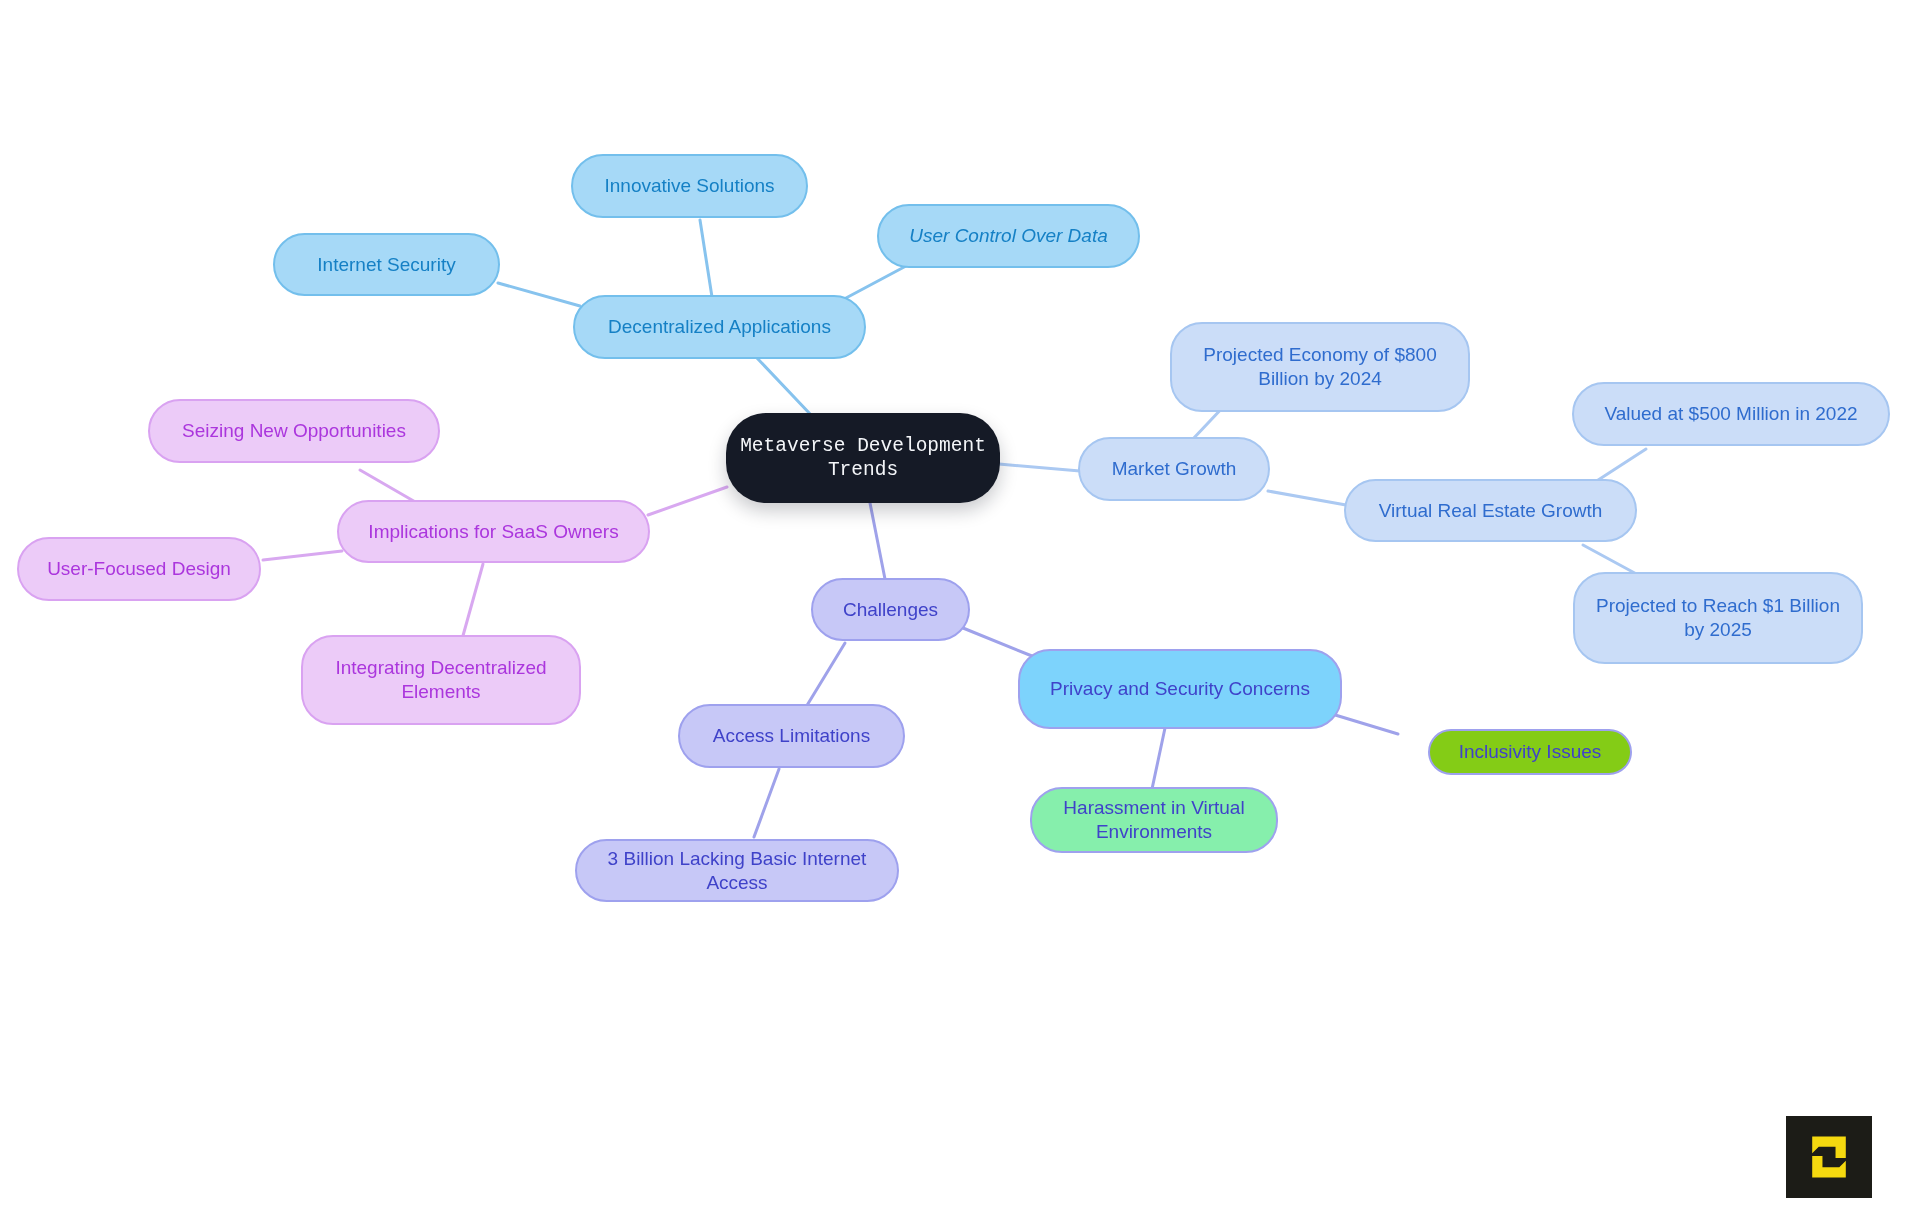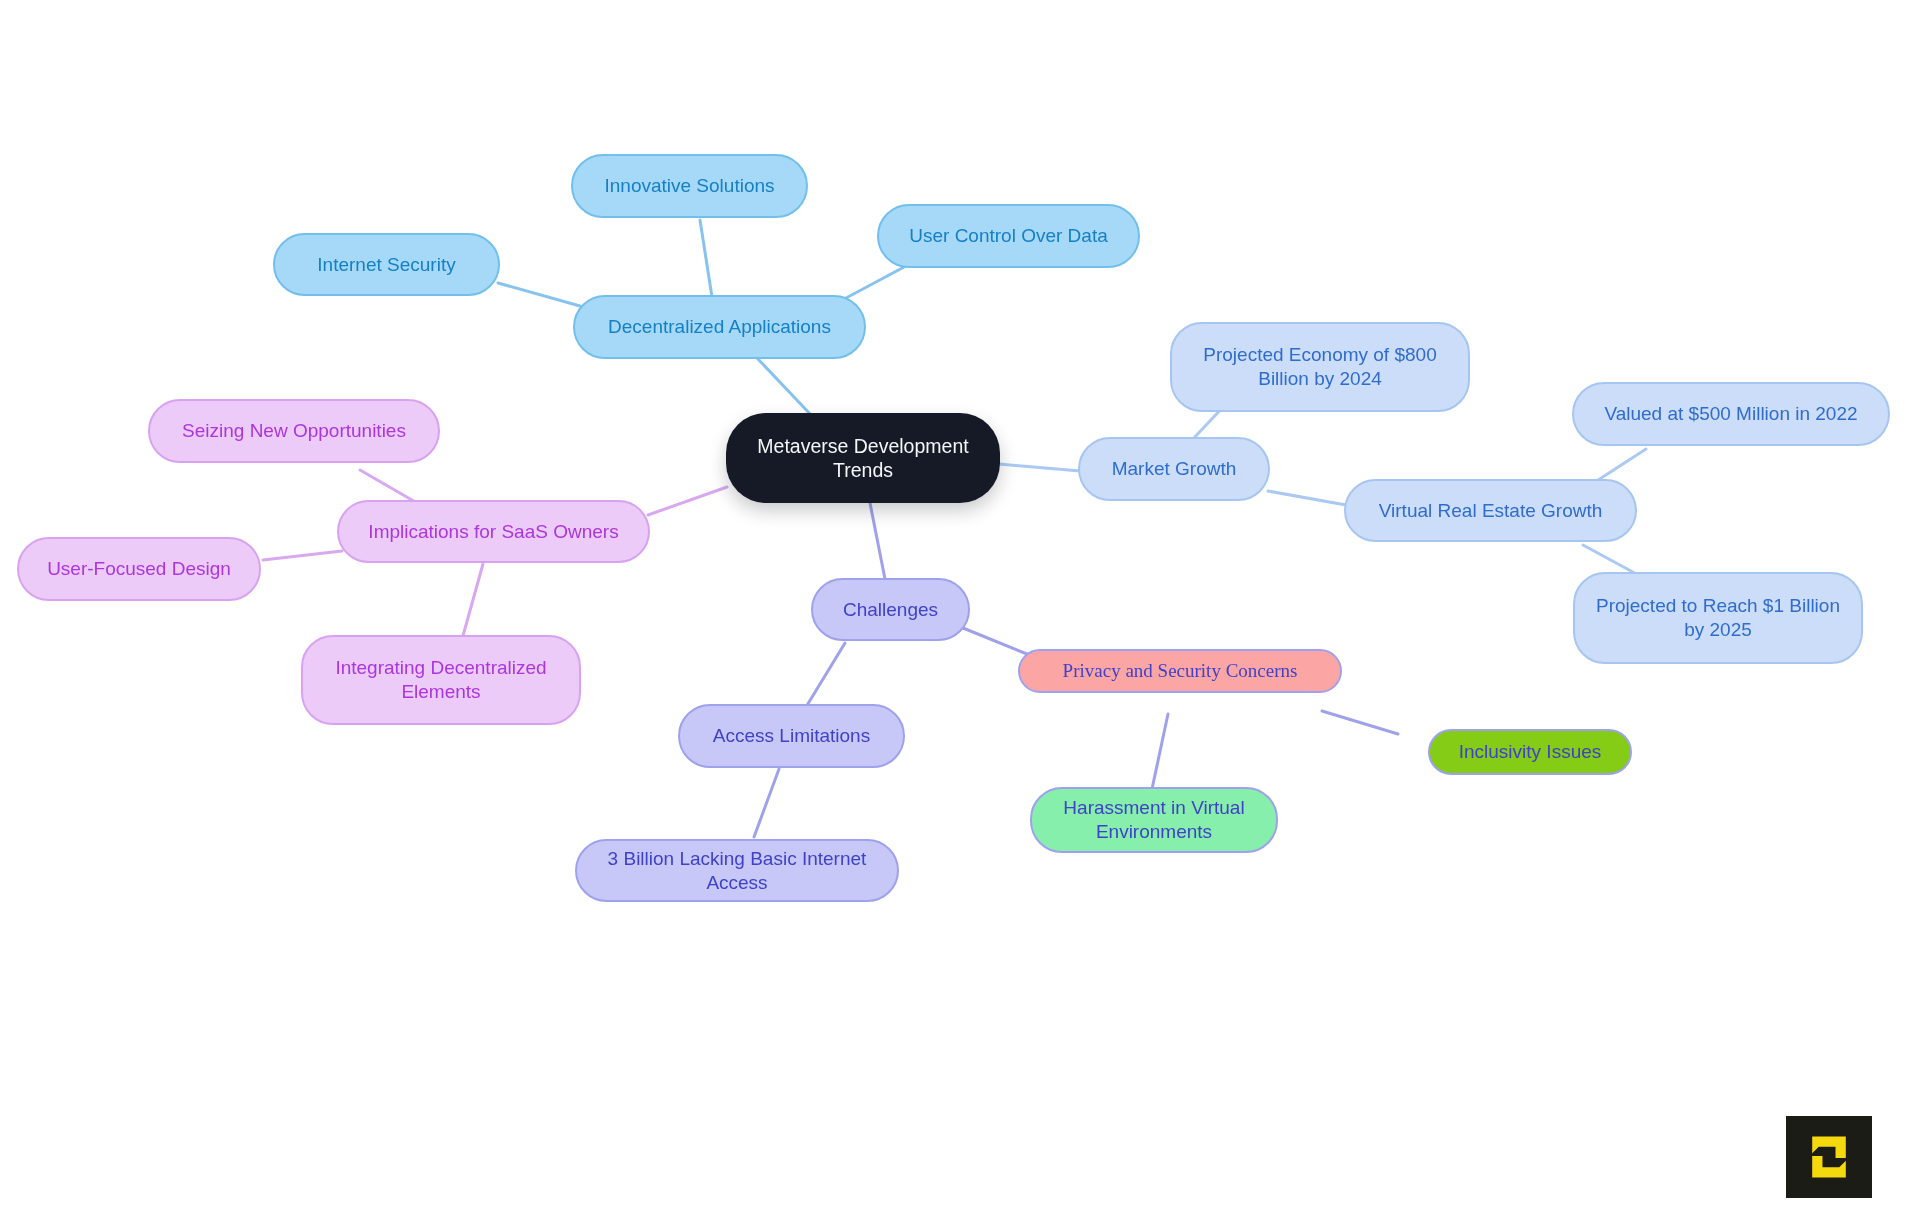--- a/index.html
+++ b/index.html
@@ -42,36 +42,36 @@
       <line x1="263" y1="560" x2="342" y2="551" stroke="#D8A8F0" stroke-width="3" stroke-linecap="round"></line>
       <line x1="483" y1="564" x2="459" y2="650" stroke="#D8A8F0" stroke-width="3" stroke-linecap="round"></line>
       <line x1="870" y1="503" x2="885" y2="579" stroke="#9FA2EA" stroke-width="3" stroke-linecap="round"></line>
       <line x1="963" y1="628" x2="1032" y2="656" stroke="#9FA2EA" stroke-width="3" stroke-linecap="round"></line>
       <line x1="845" y1="643" x2="806" y2="707" stroke="#9FA2EA" stroke-width="3" stroke-linecap="round"></line>
       <line x1="1168" y1="714" x2="1152" y2="789" stroke="#9FA2EA" stroke-width="3" stroke-linecap="round"></line>
       <line x1="1322" y1="711" x2="1398" y2="734" stroke="#9FA2EA" stroke-width="3" stroke-linecap="round"></line>
       <line x1="779" y1="769" x2="754" y2="837" stroke="#9FA2EA" stroke-width="3" stroke-linecap="round"></line>
     </svg>
   <div id="nodes">
-      <div class="node central" style="left: 726px; top: 413px; width: 274px; height: 90px; background: rgb(21, 26, 38); color: rgb(244, 246, 249);">Metaverse Development Trends</div>
+      <div class="node central" style="left: 726px; top: 413px; width: 274px; height: 90px; background: rgb(21, 26, 38); color: rgb(244, 246, 249); font-family: Liberation Mono, monospace;">Metaverse Development Trends</div>
       <div class="node" style="left: 573px; top: 295px; width: 293px; height: 64px; background: rgb(166, 217, 247); border-color: rgb(115, 191, 236); color: rgb(21, 128, 197);">Decentralized Applications</div>
       <div class="node" style="left: 571px; top: 154px; width: 237px; height: 64px; background: rgb(166, 217, 247); border-color: rgb(115, 191, 236); color: rgb(21, 128, 197);">Innovative Solutions</div>
       <div class="node" style="left: 273px; top: 233px; width: 227px; height: 63px; background: rgb(166, 217, 247); border-color: rgb(115, 191, 236); color: rgb(21, 128, 197);">Internet Security</div>
-      <div class="node" style="left: 877px; top: 204px; width: 263px; height: 64px; background: rgb(166, 217, 247); border-color: rgb(115, 191, 236); color: rgb(21, 128, 197);">User Control Over Data</div>
+      <div class="node" style="left: 877px; top: 204px; width: 263px; height: 64px; background: rgb(166, 217, 247); border-color: rgb(115, 191, 236); color: rgb(21, 128, 197); font-style: italic;">User Control Over Data</div>
       <div class="node" style="left: 1078px; top: 437px; width: 192px; height: 64px; background: rgb(203, 221, 248); border-color: rgb(166, 198, 241); color: rgb(47, 108, 206);">Market Growth</div>
       <div class="node" style="left: 1170px; top: 298px; width: 300px; height: 90px; background: rgb(203, 221, 248); border-color: rgb(166, 198, 241); color: rgb(47, 108, 206); margin-top: 24px;">Projected Economy of $800 Billion by 2024</div>
       <div class="node" style="left: 1572px; top: 382px; width: 318px; height: 64px; background: rgb(203, 221, 248); border-color: rgb(166, 198, 241); color: rgb(47, 108, 206);">Valued at $500 Million in 2022</div>
       <div class="node" style="left: 1344px; top: 479px; width: 293px; height: 63px; background: rgb(203, 221, 248); border-color: rgb(166, 198, 241); color: rgb(47, 108, 206);">Virtual Real Estate Growth</div>
       <div class="node" style="left: 1573px; top: 572px; width: 290px; height: 92px; background: rgb(203, 221, 248); border-color: rgb(166, 198, 241); color: rgb(47, 108, 206);">Projected to Reach $1 Billion by 2025</div>
       <div class="node" style="left: 337px; top: 500px; width: 313px; height: 63px; background: rgb(236, 203, 248); border-color: rgb(217, 162, 241); color: rgb(171, 54, 221);">Implications for SaaS Owners</div>
       <div class="node" style="left: 148px; top: 399px; width: 292px; height: 64px; background: rgb(236, 203, 248); border-color: rgb(217, 162, 241); color: rgb(171, 54, 221);">Seizing New Opportunities</div>
       <div class="node" style="left: 17px; top: 537px; width: 244px; height: 64px; background: rgb(236, 203, 248); border-color: rgb(217, 162, 241); color: rgb(171, 54, 221);">User-Focused Design</div>
       <div class="node" style="left: 301px; top: 635px; width: 280px; height: 90px; background: rgb(236, 203, 248); border-color: rgb(217, 162, 241); color: rgb(171, 54, 221);">Integrating Decentralized Elements</div>
       <div class="node" style="left: 811px; top: 578px; width: 159px; height: 63px; background: rgb(199, 200, 247); border-color: rgb(158, 161, 238); color: rgb(63, 66, 201);">Challenges</div>
-      <div class="node" style="left: 1018px; top: 649px; width: 324px; height: 44px; background: #fca5a5; border-color: rgb(158, 161, 238); color: rgb(63, 66, 201); font-family: Liberation Serif, serif;">Privacy and Security Concerns</div>
+      <div class="node" style="left: 1018px; top: 649px; width: 324px; height: 80px; background: #7dd3fc; border-color: rgb(158, 161, 238); color: rgb(63, 66, 201);">Privacy and Security Concerns</div>
       <div class="node" style="left: 678px; top: 704px; width: 227px; height: 64px; background: rgb(199, 200, 247); border-color: rgb(158, 161, 238); color: rgb(63, 66, 201);">Access Limitations</div>
       <div class="node" style="left: 1428px; top: 729px; width: 204px; height: 46px; background: #84cc16; border-color: rgb(158, 161, 238); color: rgb(63, 66, 201);">Inclusivity Issues</div>
       <div class="node" style="left: 1030px; top: 787px; width: 248px; height: 66px; background: #86efac; border-color: rgb(158, 161, 238); color: rgb(63, 66, 201);">Harassment in Virtual Environments</div>
       <div class="node" style="left: 575px; top: 839px; width: 324px; height: 63px; background: rgb(199, 200, 247); border-color: rgb(158, 161, 238); color: rgb(63, 66, 201);">3 Billion Lacking Basic Internet Access</div>
     </div>
   <div class="logo" id="brand-logo" style="left: 1786px; top: 1116px; width: 86px; height: 82px; background: rgb(28, 28, 23);">
     <svg id="brand-s-icon" width="54" height="56" viewBox="0 0 56 60" xmlns="http://www.w3.org/2000/svg">
       <polygon id="s-upper" points="10,8 46,8 46,31 35,31 35,19 17,19 10,26" fill="#F5D90F"></polygon>
       <polygon id="s-lower" points="46,52 10,52 10,29 21,29 21,41 39,41 46,34" fill="#F5D90F"></polygon>
     </svg>

